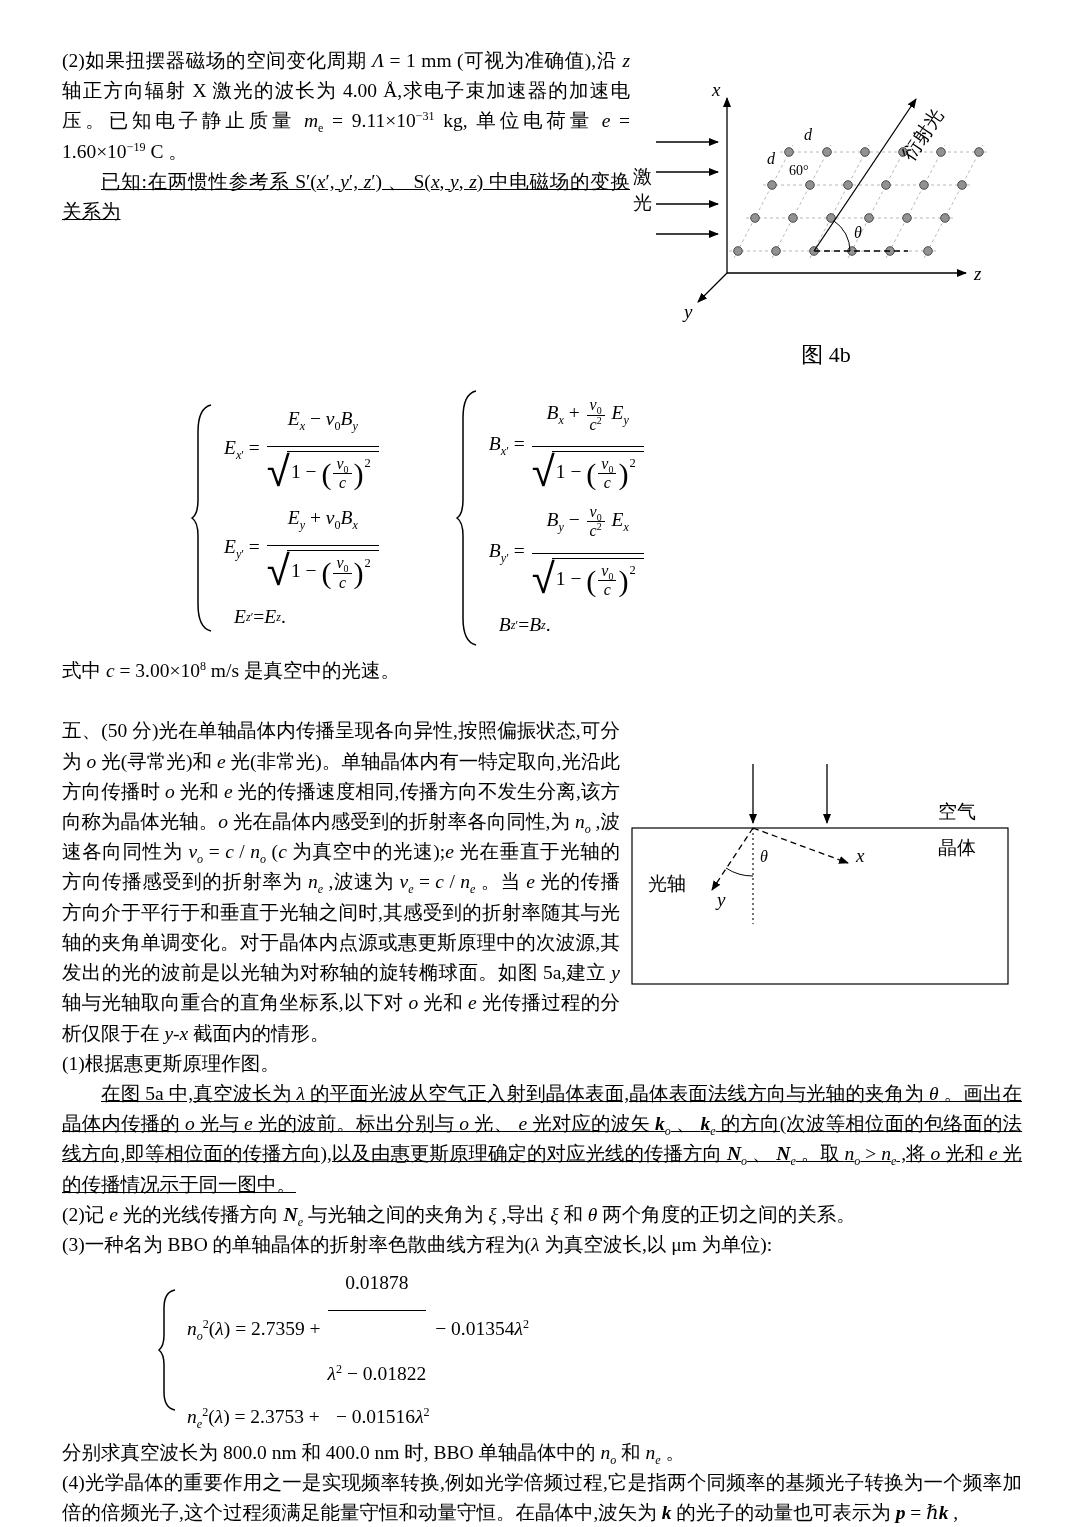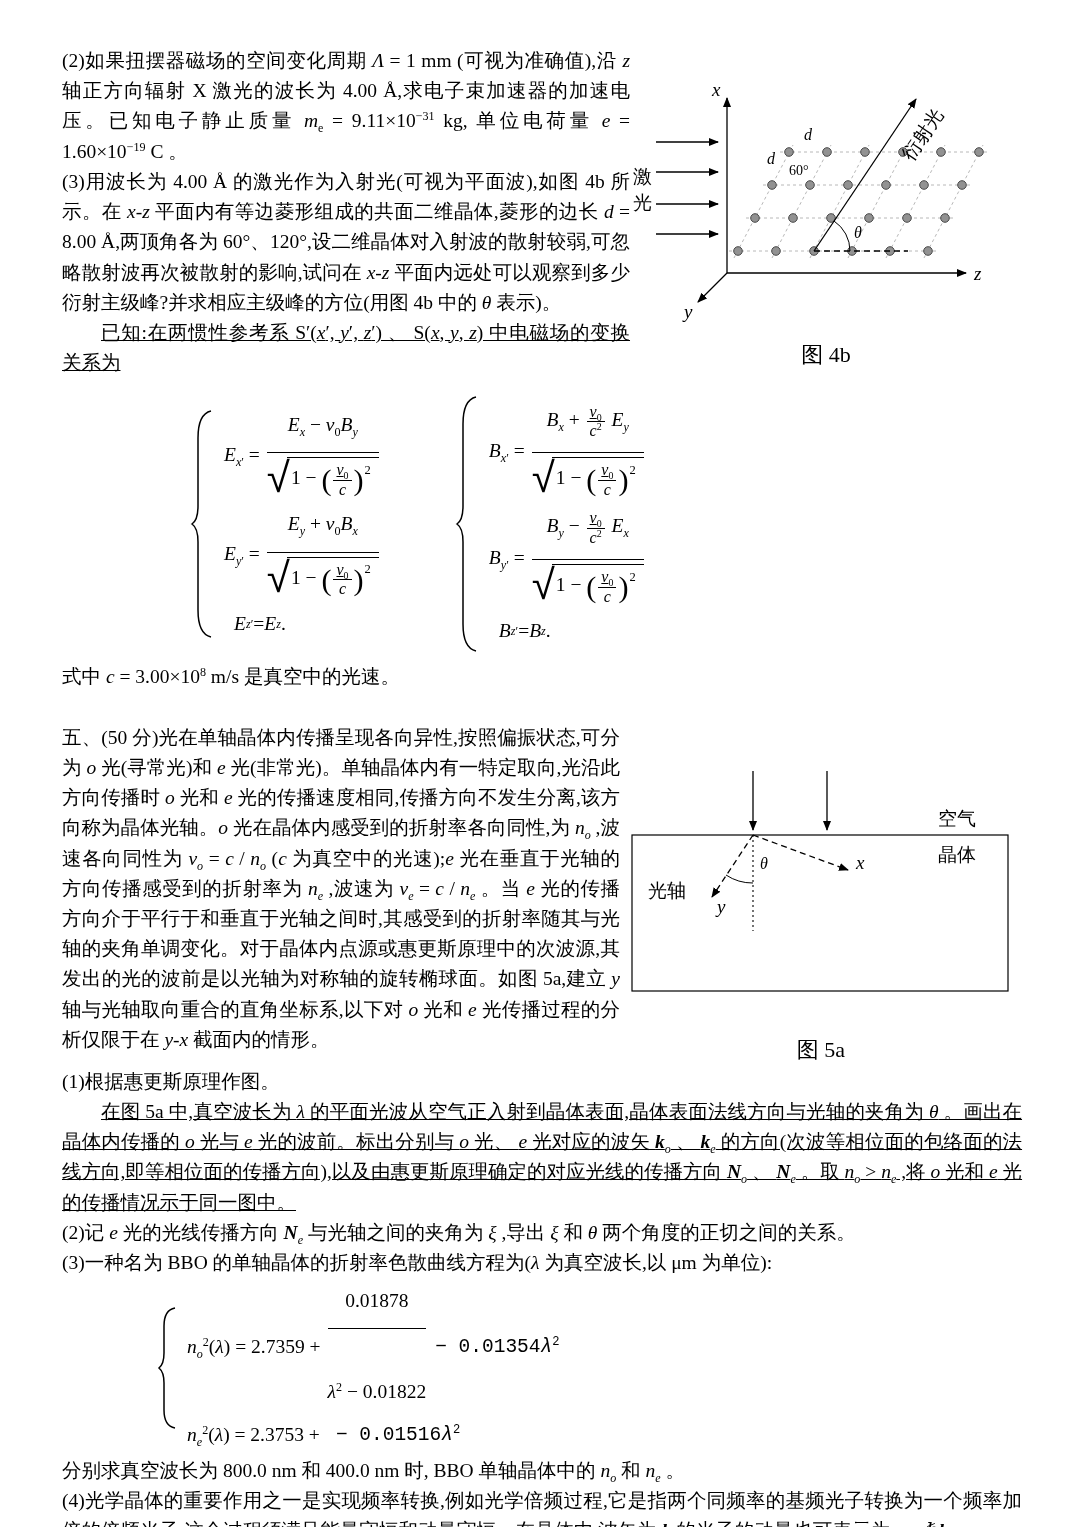--- a/index.html
+++ b/index.html
@@ -20,29 +20,29 @@
   .caption { text-align:center; margin-top:16px; font-size:22px; }
   .figsvg { display:block; }
 
   
   .lorentz { display:flex; gap:76px; margin:16px 0 4px 128px; align-items:center; }
   .lgroup { display:flex; align-items:center; gap:10px; }
   .eqcol { display:flex; flex-direction:column; gap:10px; align-items:flex-start; }
   .eqrow { display:flex; align-items:center; white-space:nowrap; }
   .eqrow.plain { padding-left:10px; }
   .lhs { margin-right:7px; }
-  .tail { margin-left:9px;font-family:Liberation Mono, monospace; }
+  .tail { margin-left:9px; }
   .bigfrac { display:inline-block; text-align:center; vertical-align:middle; }
   .bnum { display:block; border-bottom:1.3px solid #000; padding:0 8px 12px; }
   .bden { display:block; padding-top:4px; white-space:nowrap; }
   .bden2 { display:block; padding-top:3px;margin-top:45px; }
   .radical { font-size:42px; line-height:1; vertical-align:middle; margin-right:-3px; font-family:"DejaVu Sans",sans-serif; font-weight:200; }
   .radicand { display:inline-block; border-top:1.3px solid #000; padding:3px 8px 0 4px; vertical-align:middle; }
   .vf { display:inline-block; vertical-align:middle; text-align:center; font-size:16px; line-height:1.15; margin:0 2px; }
-  .vt { display:block; border-bottom:1px solid #000; padding:0 3px;text-decoration:underline; }
+  .vt { display:block; border-bottom:1px solid #000; padding:0 3px; }
   .vb { display:block; }
   .p { font-size:1.55em; vertical-align:middle; line-height:1; }
   .sq { font-size:12.5px; position:relative; top:-11px; margin-left:1px; }
   sup, sub { font-size:0.62em; line-height:0; }
   .bracepath { fill:none; stroke:#000; stroke-width:1.5; }
   .bracesvg { flex:none; }
   .bbo { display:flex; align-items:center; gap:9px; margin:8px 0 6px 96px; }
   .bbocol { gap:12px; }
   .spaced { margin:8px 0 30px; }
 
@@ -60,21 +60,20 @@
   .it { font-style:italic; }
 </style>
 </head>
 <body>
 
 <div class="page">
 
   <div class="row">
     <div class="textcol">
       <p class="para">(2)如果扭摆器磁场的空间变化周期 <i>Λ</i> = 1 mm (可视为准确值),沿 <i>z</i> 轴正方向辐射 X 激光的波长为 4.00 Å,求电子束加速器的加速电压。已知电子静止质量 <i>m</i><sub>e</sub> = 9.11×10<sup>−31</sup> kg, 单位电荷量 <i>e</i> = 1.60×10<sup>−19</sup> C 。</p>
-      <p class="para">(3)用波长为 4.00 Å 的激光作为入射光(可视为平面波),如图 4b 所示。在 <i>x</i>-<i>z</i> 平面内有等边菱形组成的共面二维晶体,菱形的边长 <i>d</i> = 8.00 Å,两顶角各为 60°、120°,设二维晶体对入射波的散射较弱,可忽略散射波再次被散射的影响,试问在 <i>x</i>-<i>z</i> 平面内远处可以观察到多少衍射主级峰?并求相应主级峰的方位(用图 4b 中的 <i>θ</i> 表示)。</p>
       <p class="para indent">已知:在两惯性参考系 S′(<i>x</i>′, <i>y</i>′, <i>z</i>′) 、 S(<i>x</i>, <i>y</i>, <i>z</i>) 中电磁场的变换关系为</p>
     </div>
 
     <figure class="fig4">
       <svg class="figsvg" width="390" height="244" viewBox="0 0 390 244">
         <defs>
           <marker id="ah" markerWidth="11" markerHeight="9" refX="9" refY="4.5" orient="auto" markerUnits="userSpaceOnUse">
             <path d="M0,0.5 L10,4.5 L0,8.5 Z" fill="#000"></path>
           </marker>
         </defs>
@@ -205,21 +204,20 @@
         <line class="ax dash" x1="133" y1="68" x2="92" y2="130" marker-end="url(#ah)"></line>
         <line class="ax dash" x1="133" y1="68" x2="228" y2="103" marker-end="url(#ah)"></line>
         <path class="arc" d="M133,116 A48,48 0 0 1 106,108"></path>
         <text class="lbl it small" x="140" y="102">θ</text>
         <text class="lbl" x="318" y="58">空气</text>
         <text class="lbl" x="318" y="94">晶体</text>
         <text class="lbl" x="28" y="130">光轴</text>
         <text class="lbl it" x="236" y="102">x</text>
         <text class="lbl it" x="97" y="146">y</text>
       </svg>
-      <figcaption class="caption">图 5a</figcaption>
     </figure>
   </div>
 
   <p class="para full">(1)根据惠更斯原理作图。</p>
   <p class="para full indent">在图 5a 中,真空波长为 <i>λ</i> 的平面光波从空气正入射到晶体表面,晶体表面法线方向与光轴的夹角为 <i>θ</i> 。画出在晶体内传播的 <i>o</i> 光与 <i>e</i> 光的波前。标出分别与 <i>o</i> 光、 <i>e</i> 光对应的波矢 <b><i>k</i></b><sub><i>o</i></sub> 、 <b><i>k</i></b><sub><i>e</i></sub> 的方向(次波等相位面的包络面的法线方向,即等相位面的传播方向),以及由惠更斯原理确定的对应光线的传播方向 <b><i>N</i></b><sub><i>o</i></sub> 、 <b><i>N</i></b><sub><i>e</i></sub> 。取 <i>n</i><sub><i>o</i></sub> &gt; <i>n</i><sub><i>e</i></sub> ,将 <i>o</i> 光和 <i>e</i> 光的传播情况示于同一图中。</p>
   <p class="para full">(2)记 <i>e</i> 光的光线传播方向 <b><i>N</i></b><sub><i>e</i></sub> 与光轴之间的夹角为 <i>ξ</i> ,导出 <i>ξ</i> 和 <i>θ</i> 两个角度的正切之间的关系。</p>
   <p class="para full">(3)一种名为 BBO 的单轴晶体的折射率色散曲线方程为(<i>λ</i> 为真空波长,以 μm 为单位):</p>
 
   <div class="bbo">
     <svg class="bracesvg" width="20" height="124" viewBox="0 0 20 124">

